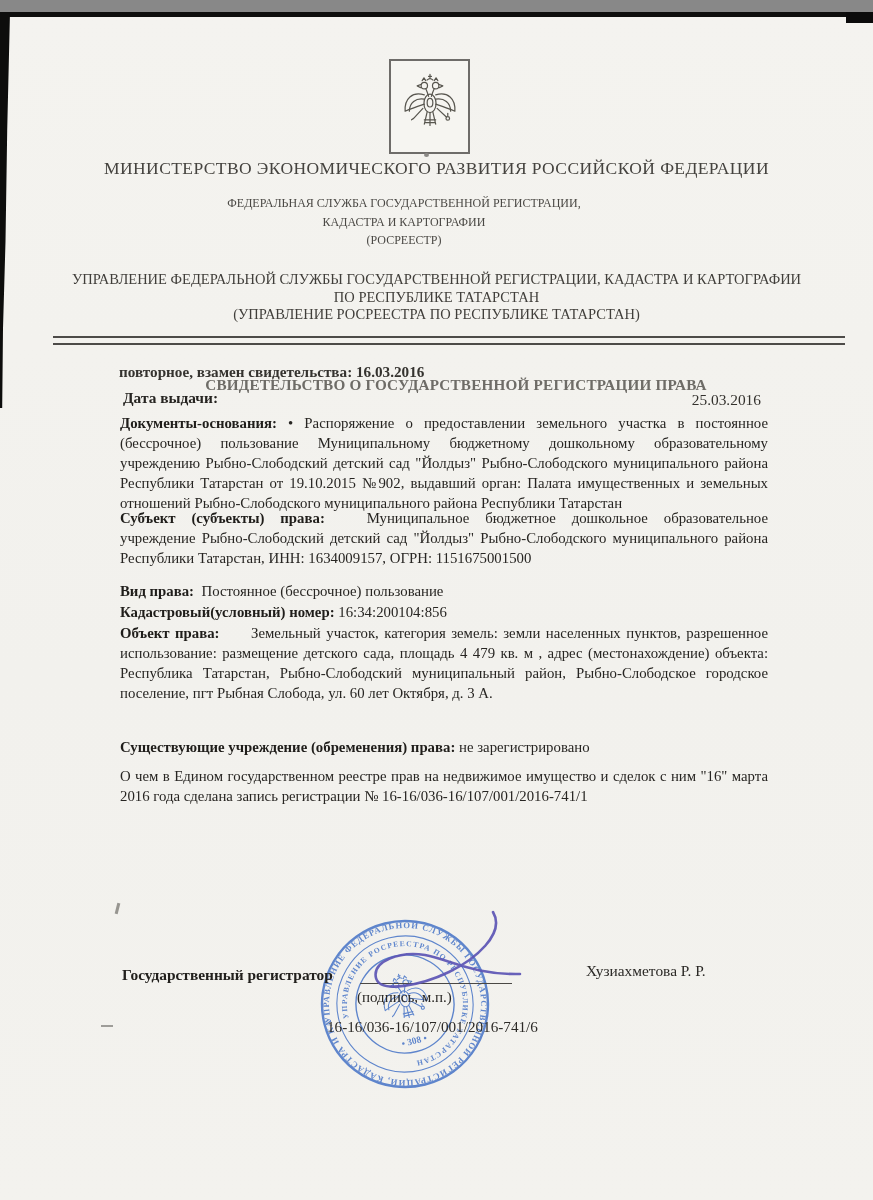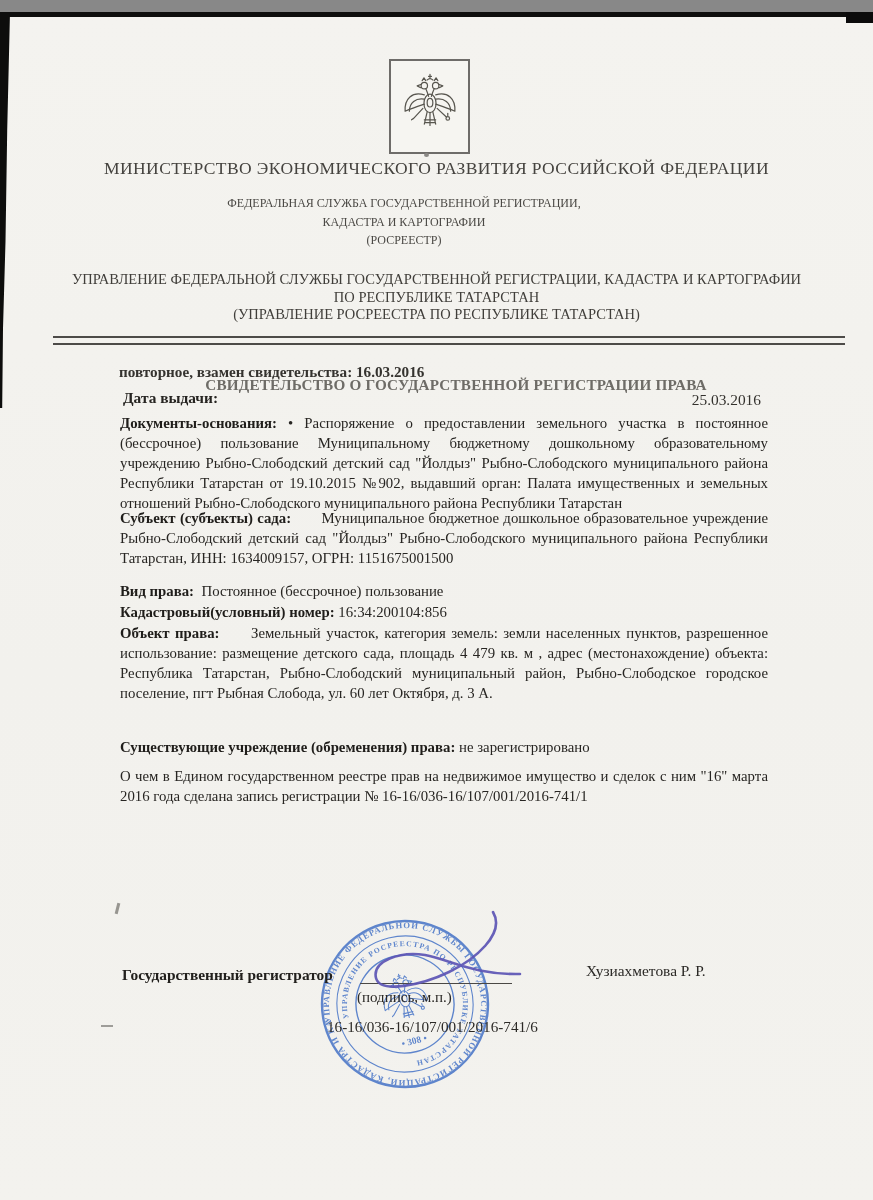--- a/index.html
+++ b/index.html
@@ -100,21 +100,21 @@
   <div class="doc-title">СВИДЕТЕЛЬСТВО О ГОСУДАРСТВЕННОЙ РЕГИСТРАЦИИ ПРАВА</div>
   <div class="date-label">Дата выдачи:</div>
   <div class="date-value">25.03.2016</div>
 
   <div class="para" style="top:401px">
     <b>Документы-основания:</b>
     <span>• Распоряжение о предоставлении земельного участка в постоянное (бессрочное) пользование Муниципальному бюджетному дошкольному образовательному учреждению Рыбно-Слободский детский сад "Йолдыз" Рыбно-Слободского муниципального района Республики Татарстан от 19.10.2015 №902, выдавший орган: Палата имущественных и земельных отношений Рыбно-Слободского муниципального района Республики Татарстан</span>
   </div>
 
   <div class="para" style="top:496px">
-    <b>Субъект (субъекты) сада:</b><span class="gap"></span>
+    <b>Субъект (субъекты) права:</b><span class="gap"></span>
     <span>Муниципальное бюджетное дошкольное образовательное учреждение Рыбно-Слободский детский сад "Йолдыз" Рыбно-Слободского муниципального района Республики Татарстан, ИНН: 1634009157, ОГРН: 1151675001500</span>
   </div>
 
   <div class="para" style="top:569px">
     <b>Вид права:</b>&nbsp;
     <span>Постоянное (бессрочное) пользование</span>
   </div>
 
   <div class="para" style="top:590px">
     <b>Кадастровый(условный) номер:</b>

